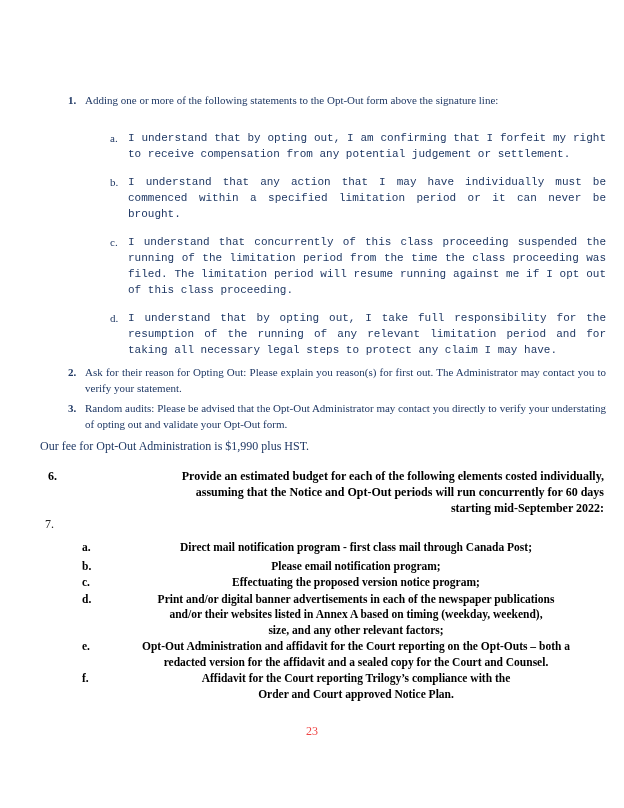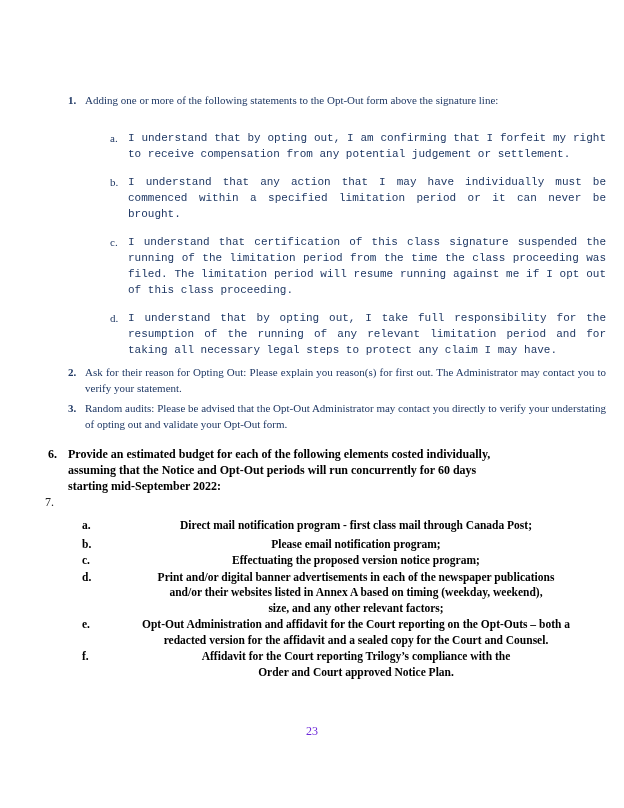--- a/index.html
+++ b/index.html
@@ -35,40 +35,40 @@
   .item3 { margin-bottom: 0; }
   .lastsub { margin-bottom: 6px; }
 
   .fee { margin: 6px 18px 0 40px; font-size: 12px; line-height: 16px; }
 
   
   .black { color: #000000; }
   .l6 { margin-left: 48px; margin-right: 20px; margin-top: 14px;
         font-size: 12px; line-height: 16px; }
   .l6 .m { width: 20px; font-weight: bold; }
-  .l6 .t { font-weight: bold; white-space: pre-line; text-align: left; }
+  .l6 .t { font-weight: bold; white-space: pre-line; text-align: right; }
 
   .l7 { margin-left: 45px; font-size: 12px; line-height: 16px; color: #222222; }
   .l7 .m { width: 20px; }
 
   .sublist2 { margin-top: 8px; margin-left: 82px; margin-right: 10px; }
   .lB { margin-bottom: 1px; font-size: 11.5px; line-height: 15.5px; }
   .lB .m { width: 16px; font-weight: bold; }
   .lB .t { font-weight: bold; white-space: pre-line; text-align: center; }
   .lB.afterA { margin-bottom: 3px; }
 
   
   .footer {
     position: absolute;
     top: 724px;
     left: 0;
     width: 100%;
     text-align: center;
     font-size: 12px;
-    color: #6d28d9;
+    color: #ef4444;
   }
 </style>
 </head>
 <body>
 
 <div class="page">
   <div class="content">
 
     <section class="blue">
 
@@ -81,38 +81,39 @@
         <div class="row l2">
           <span class="m">a.</span>
           <div class="t">I understand that by opting out, I am confirming that I forfeit my right to receive compensation from any potential judgement or settlement.</div>
         </div>
         <div class="row l2">
           <span class="m">b.</span>
           <div class="t">I understand that any action that I may have individually must be commenced within a specified limitation period or it can never be brought.</div>
         </div>
         <div class="row l2">
           <span class="m">c.</span>
-          <div class="t">I understand that certification of this class signature suspended the running of the limitation period from the time the class proceeding was filed. The limitation period will resume running against me if I opt out of this class proceeding.</div>
+          <div class="t">I understand that concurrently of this class proceeding suspended the running of the limitation period from the time the class proceeding was filed. The limitation period will resume running against me if I opt out of this class proceeding.</div>
         </div>
         <div class="row l2 lastsub">
           <span class="m">d.</span>
           <div class="t">I understand that by opting out, I take full responsibility for the resumption of the running of any relevant limitation period and for taking all necessary legal steps to protect any claim I may have.</div>
         </div>
       </div>
 
       <div class="row l1 item2">
         <span class="m">2.</span>
         <div class="t">Ask for their reason for Opting Out: Please explain you reason(s) for first out. The Administrator may contact you to verify your statement.</div>
       </div>
 
       <div class="row l1 item3">
         <span class="m">3.</span>
         <div class="t">Random audits: Please be advised that the Opt-Out Administrator may contact you directly to verify your understating of opting out and validate your Opt-Out form.</div>
       </div>
 
+      <p class="fee">Our fee for Opt-Out Administration is $1,990 plus HST.</p>
     </section>
 
     <section class="black">
 
       <div class="row l6">
         <span class="m">6.</span>
         <div class="t">Provide an estimated budget for each of the following elements costed individually,
 assuming that the Notice and Opt-Out periods will run concurrently for 60 days
 starting mid-September 2022:</div>
       </div>

